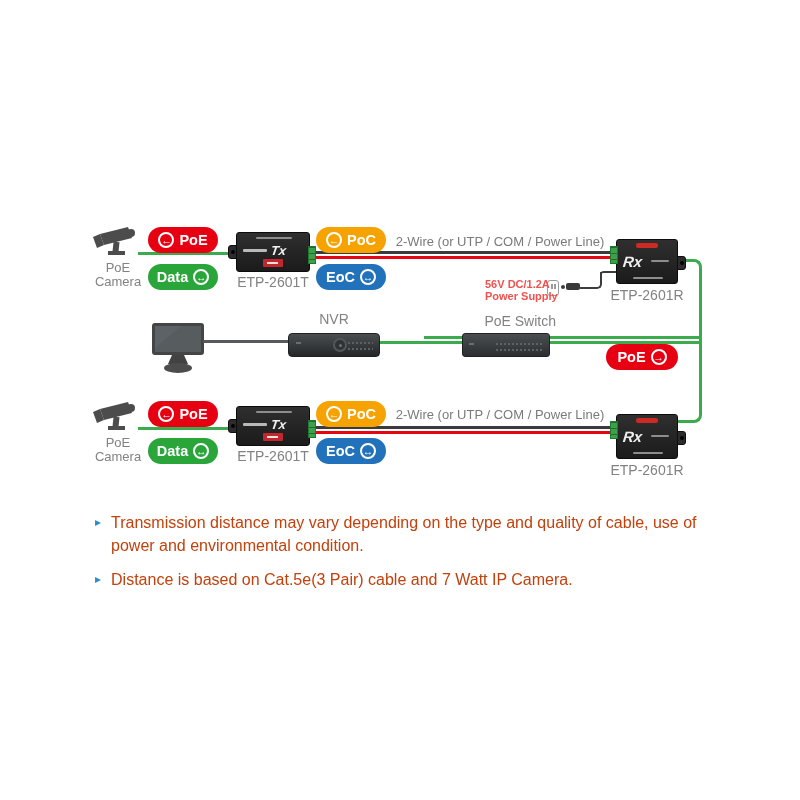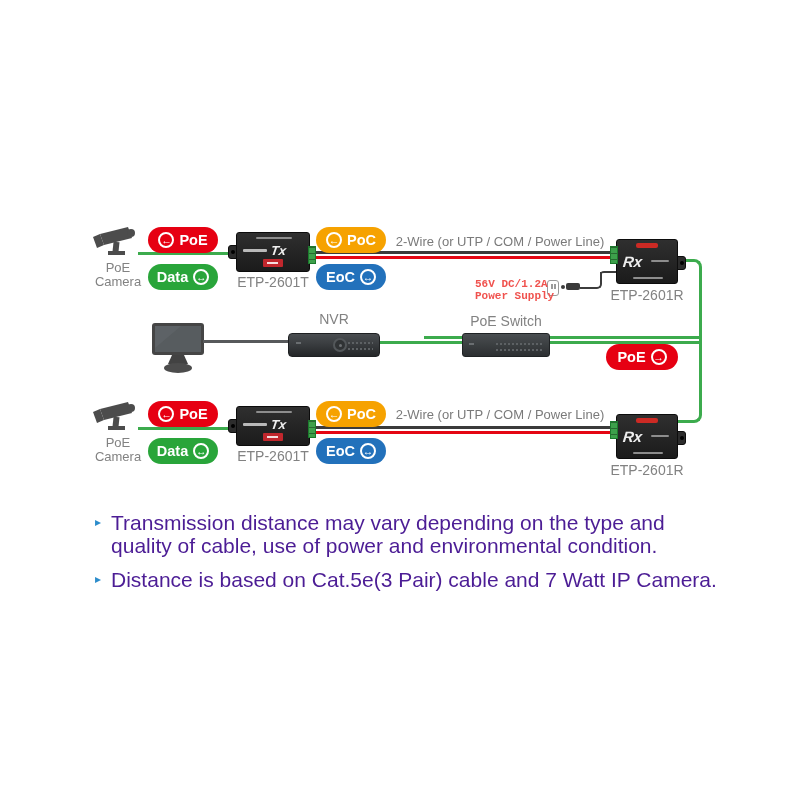--- a/index.html
+++ b/index.html
@@ -93,21 +93,21 @@
   .plug{position:absolute;width:12px;height:16px;border:1.5px solid #9a9a9a;border-radius:3px;
         box-sizing:border-box;}
   .plug i{position:absolute;width:2px;height:5px;background:#9a9a9a;top:3px;display:block;}
   .plug i.s1{left:2.5px;} .plug i.s2{right:2.5px;}
   .barrel{position:absolute;background:#3a3a3a;border-radius:2px;}
 
   
   .notes{position:absolute;display:flex;flex-direction:column;gap:11px;z-index:4;}
   .note{display:flex;align-items:flex-start;}
   .bul{color:#2b8ccb;font-size:12px;line-height:23px;margin-right:10px;}
-  .ntext{color:#4c1d95;font-size:21px;line-height:23px;width:612px;}
+  .ntext{color:#c2410c;font-size:16px;line-height:23px;width:612px;}
 </style>
 </head>
 <body>
 
 <div class="canvas">
 
   <svg class="abs" style="left:88px;top:224px;" width="56" height="42" viewBox="0 0 56 42">
     <g fill="#4c4c4c">
       <path d="M12 10 L40 3 L44 14 L16 21 Z"></path>
       <path d="M5 13 L12 10 L16 21 L9 24 Z"></path>
@@ -174,21 +174,21 @@
         <i class="hole"></i>
       </div>
     <div class="redbar"></div>
     <span class="rxmark">Rx</span>
     <div class="micro" style="right:8px;top:20px;width:18px;"></div>
     <div class="micro" style="left:16px;bottom:4px;width:30px;"></div>
     <div class="term l" style="top:6px;"></div>
   </div>
   <div class="dev-label" style="left:600px;top:287px;width:94px;">ETP-2601R</div>
 
-  <div class="power-text" style="left:475px;top:279px;font-family:Liberation Mono, monospace;">
+  <div class="power-text" style="left:485px;top:279px;">
     <div>56V DC/1.2A</div>
     <div>Power Supply</div>
   </div>
   <div class="plug" style="left:547px;top:280px;">
       <i class="s1"></i>
       <i class="s2"></i>
     </div>
   <div class="dotw" style="left:561px;top:285px;width:4px;height:4px;"></div>
   <div class="barrel" style="left:566px;top:283px;width:14px;height:7px;"></div>
   <div class="pelbow1" style="left:580px;top:272px;width:22px;height:17px;"></div>
@@ -212,21 +212,21 @@
   </div>
   <div class="dev-label" style="left:287px;top:311px;width:94px;">NVR</div>
 
   <div class="gwire" style="left:380px;top:341px;width:322px;height:2.5px;"></div>
   <div class="gwire" style="left:424px;top:336px;width:278px;height:2.5px;"></div>
 
   <div class="switch" style="left:462px;top:333px;">
     <div class="led"></div>
     <div class="ports"></div>
   </div>
-  <div class="dev-label" style="left:456px;top:313px;width:100px;">PoE Switch</div>
+  <div class="dev-label" style="left:456px;top:313px;width:100px;text-align:right;">PoE Switch</div>
 
   <div class="elbow tr" style="left:678px;top:259px;width:24px;height:80px;"></div>
   <div class="elbow br" style="left:678px;top:339px;width:24px;height:84px;"></div>
 
   <div class="badge red" style="left:606px;top:344px;width:72px;">
     <span>PoE</span>
     <span class="circ">
         <span>→</span>
       </span>
   </div>

